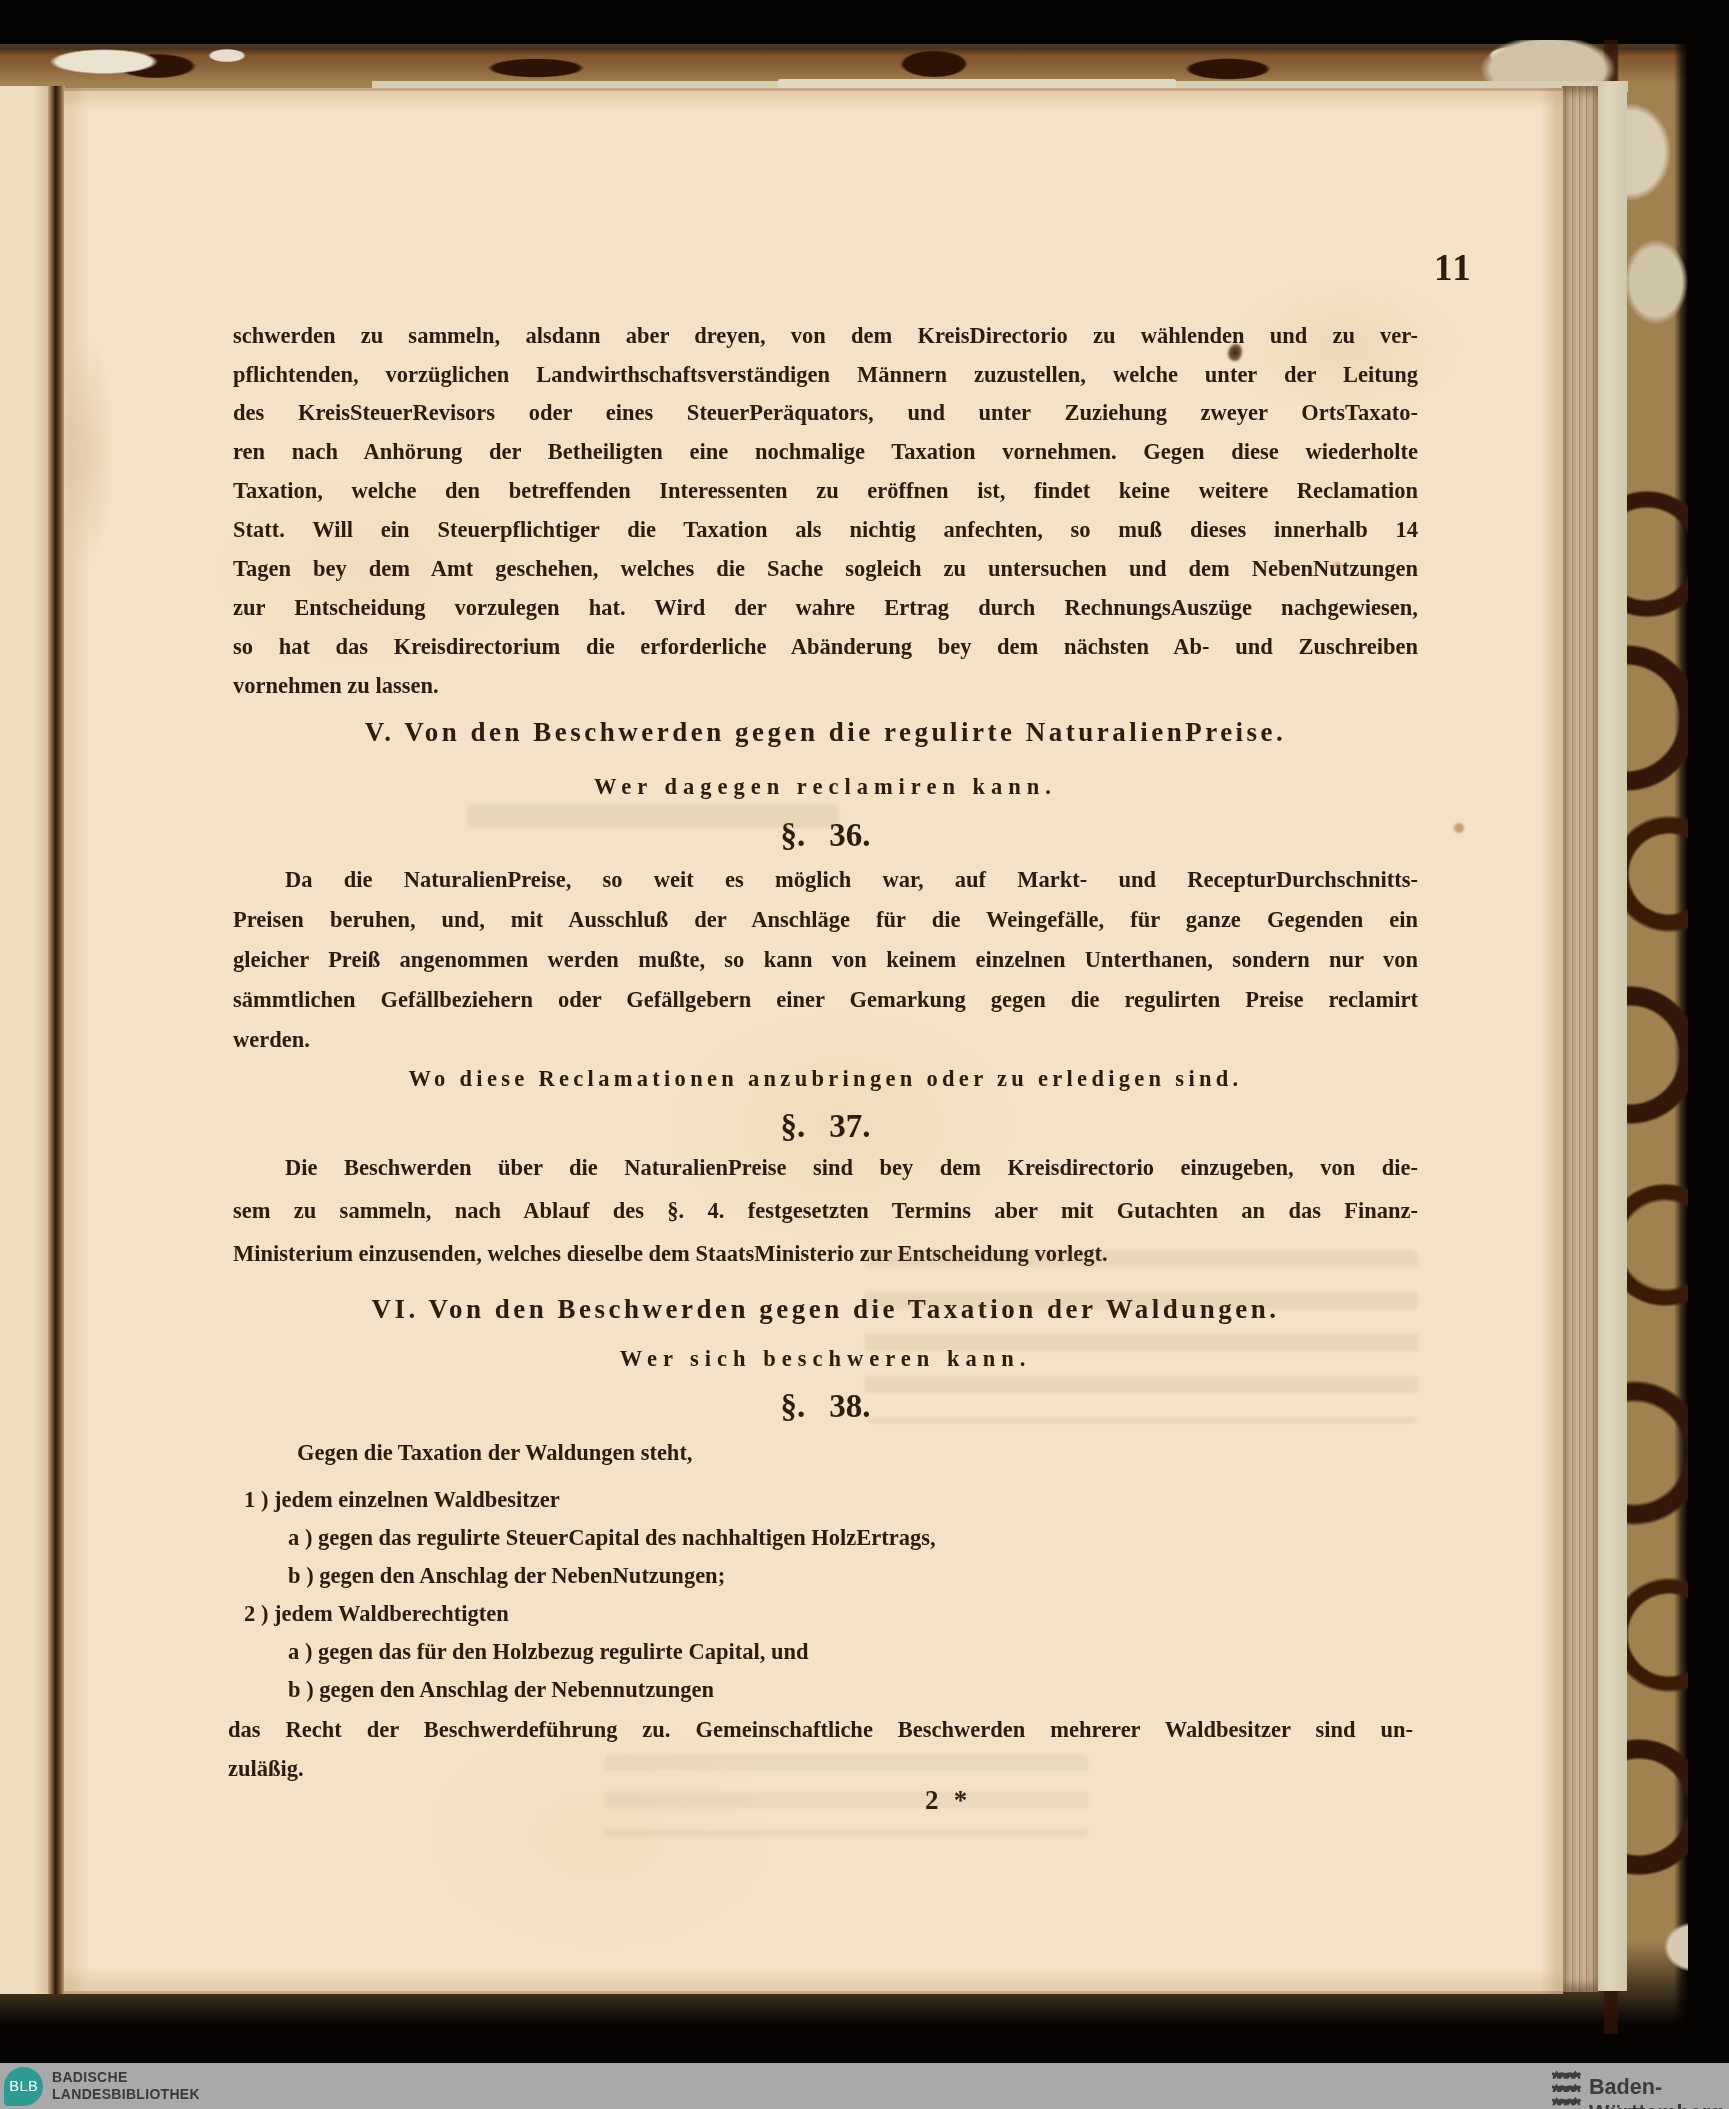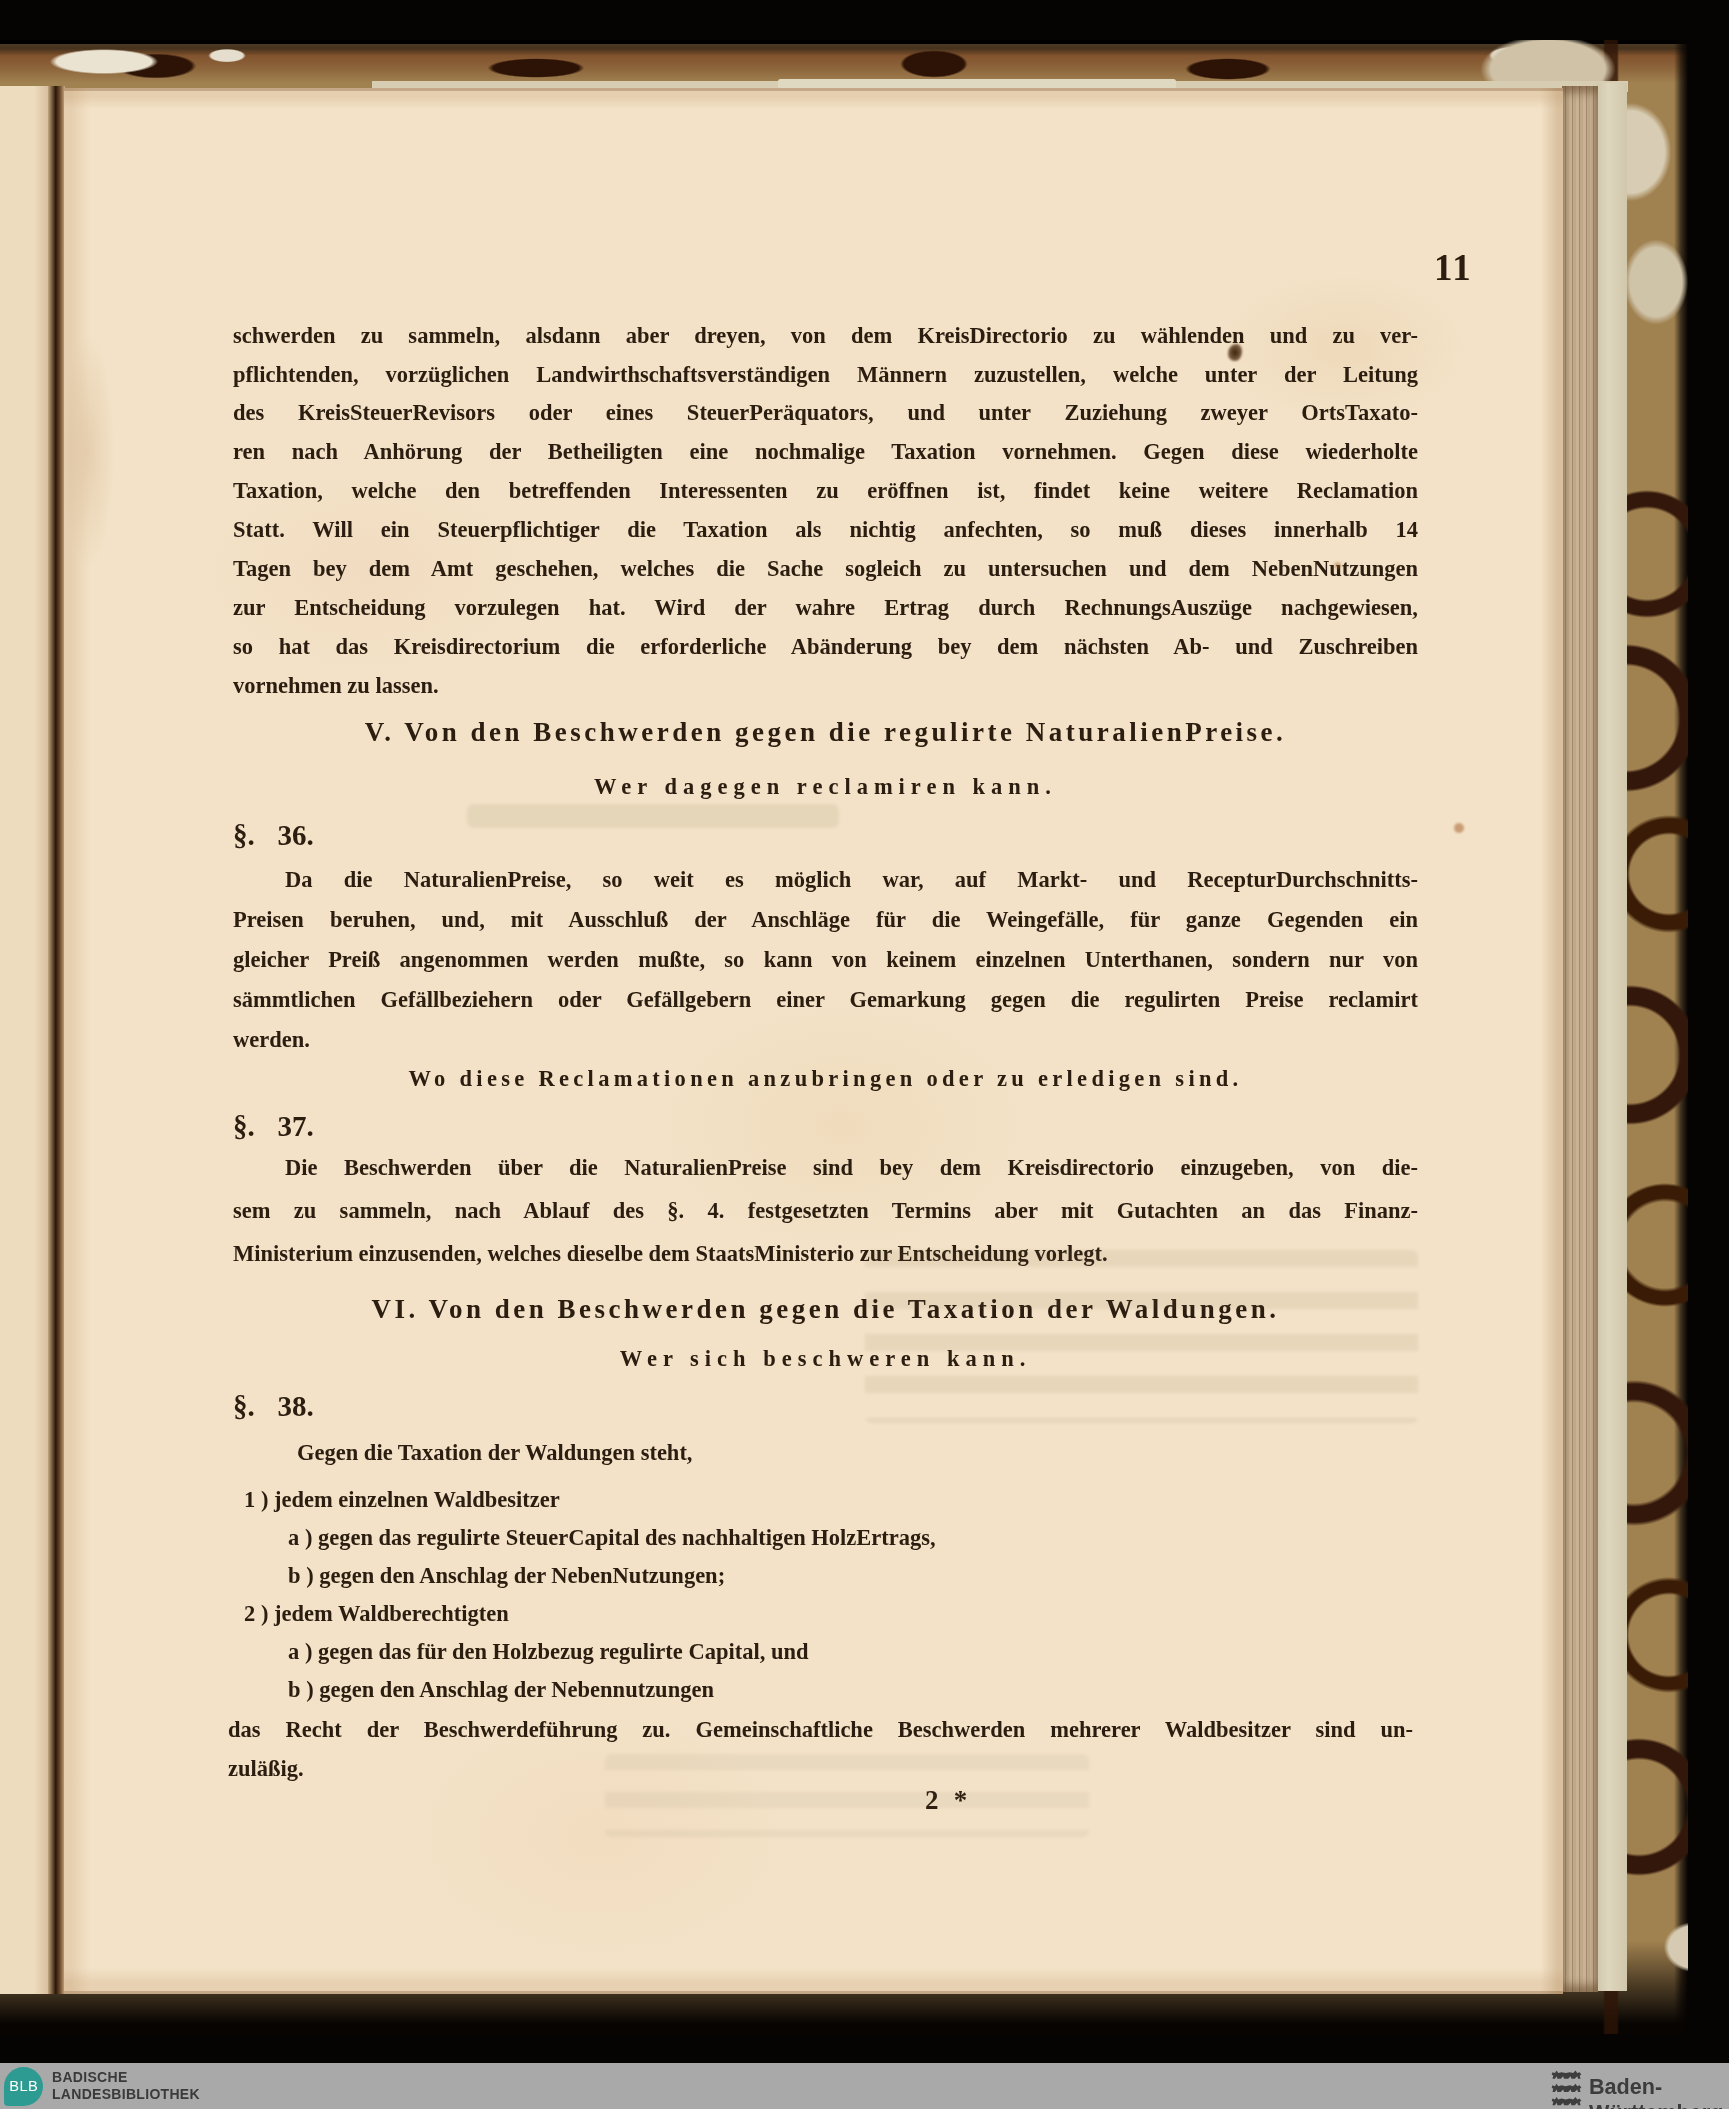--- a/index.html
+++ b/index.html
@@ -64,21 +64,21 @@
       linear-gradient(270deg, rgba(170,130,85,.35) 0 5.2px, transparent 22.5px);}
 
   
   .txt{position:absolute;color:#2b1d10;font-weight:700;font-size:22.5px;line-height:28px;white-space:nowrap;}
   .bl{left:233px;width:1185px;white-space:normal;text-align:justify;text-align-last:justify;}
   .bl.short{text-align-last:left;}
   .bl.indent{left:285px;width:1133px;}
   .heading{left:233px;width:1185px;text-align:center;font-size:27px;letter-spacing:3.5px;white-space:normal;}
   .subhead{left:233px;width:1185px;text-align:center;font-size:22.5px;letter-spacing:6px;white-space:normal;}
   .subhead.wide{letter-spacing:4.3px;}
-  .slabel{left:233px;width:1185px;text-align:left;font-size:29px;word-spacing:15.6px;}
+  .slabel{left:233px;width:1185px;text-align:center;font-size:33px;word-spacing:15.6px;}
   .lvl1{left:244px;}
   .lvl2{left:272px;margin-left:16px;}
   .pagenum{left:1434px;top:242px;font-size:37px;letter-spacing:1.7px;margin-top:12px;}
   .sig{left:925px;top:1786px;font-size:27px;word-spacing:8.6px;}
 
   
   .inkblob{position:absolute;left:1228px;top:344px;width:14px;height:17.3px;border-radius:60% 40% 55% 45%;
       background:radial-gradient(#3a2208, rgba(90,50,20,.55));filter:blur(0.9px);}
   .rust1{position:absolute;left:1454px;top:823px;width:10.4px;height:10.4px;border-radius:50%;
       background:rgba(160,90,40,.5);filter:blur(0.9px);}

